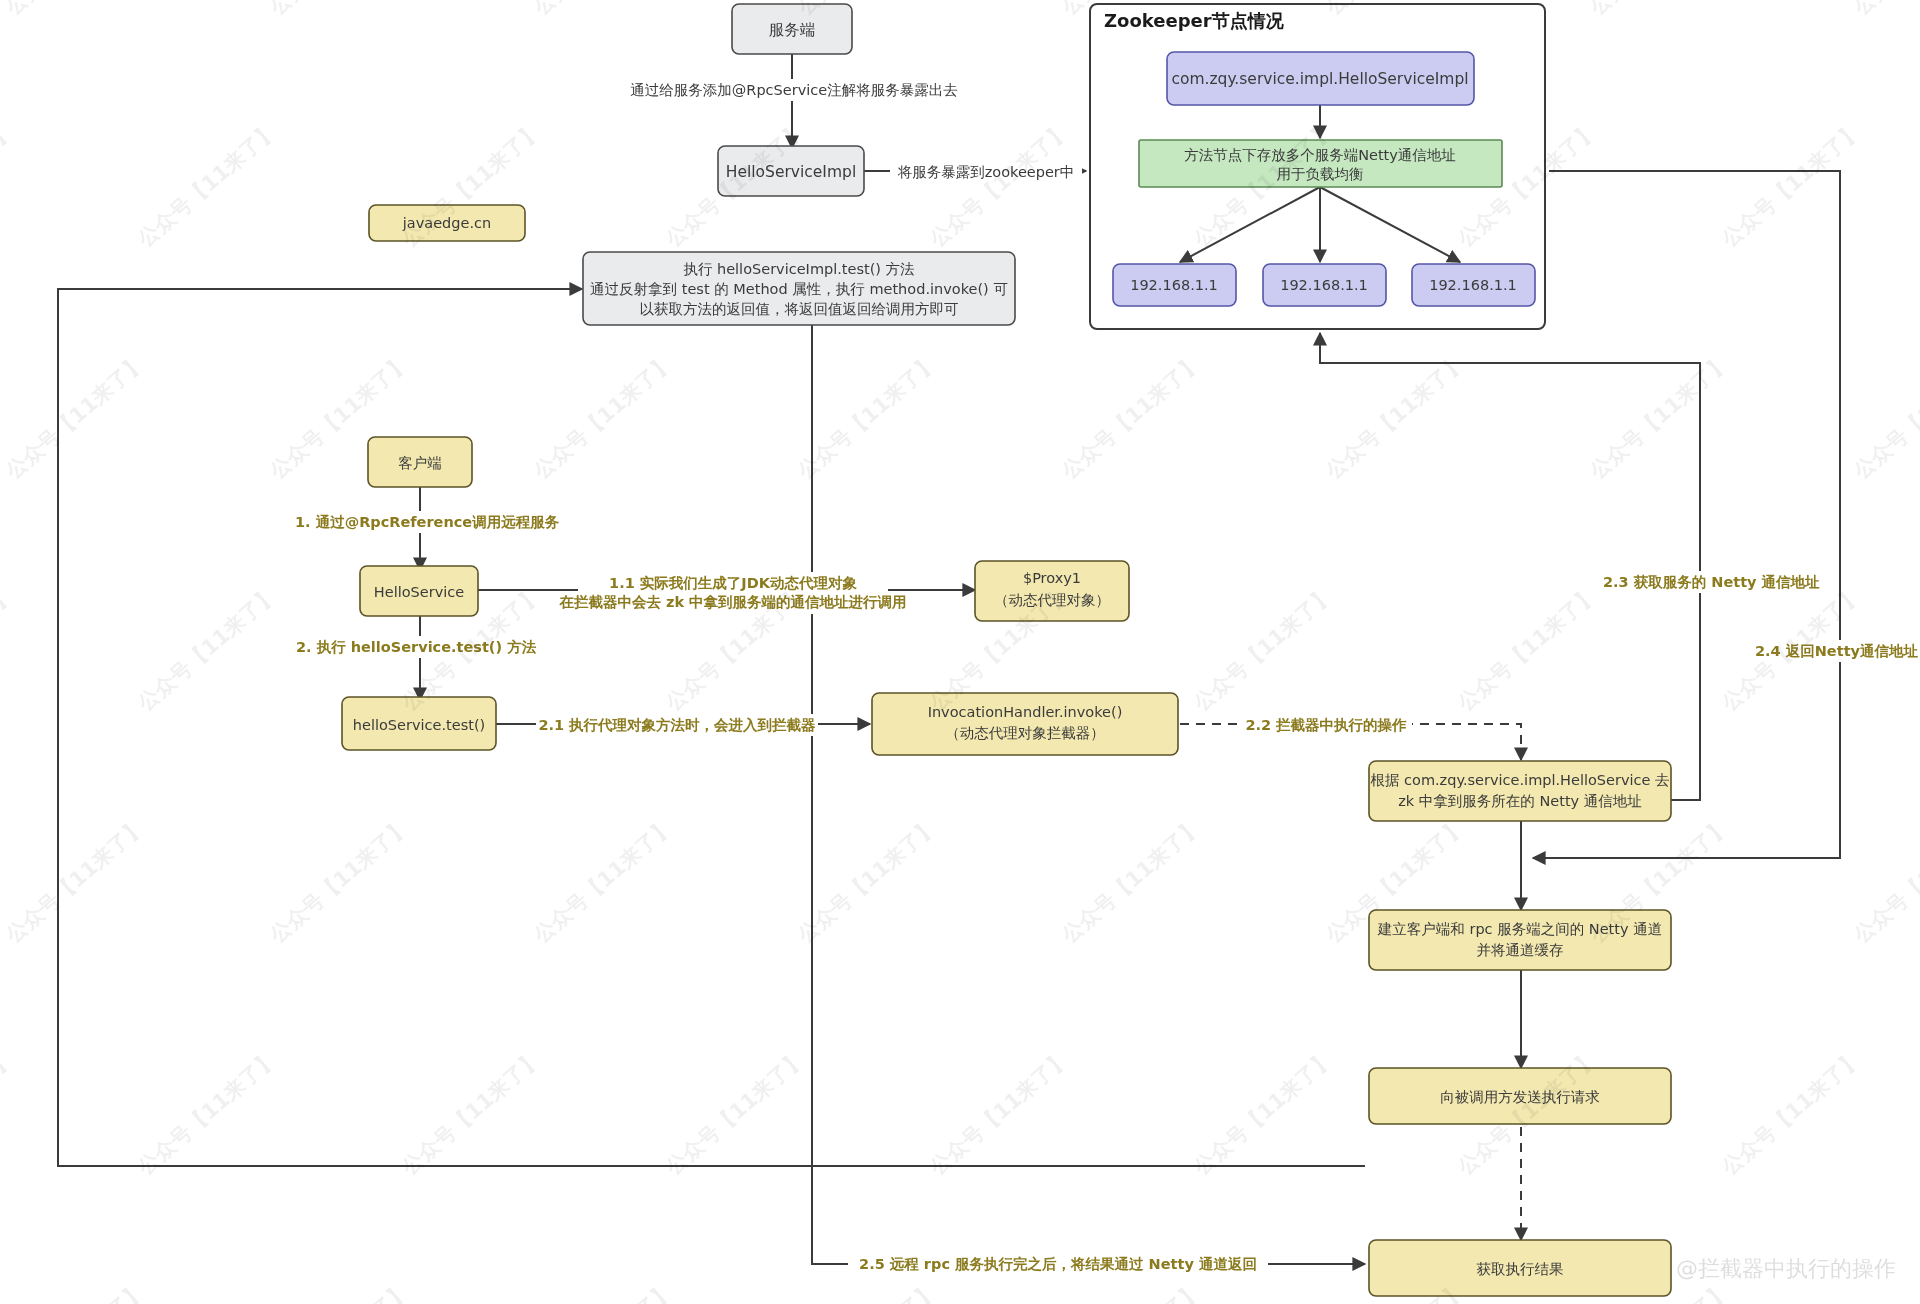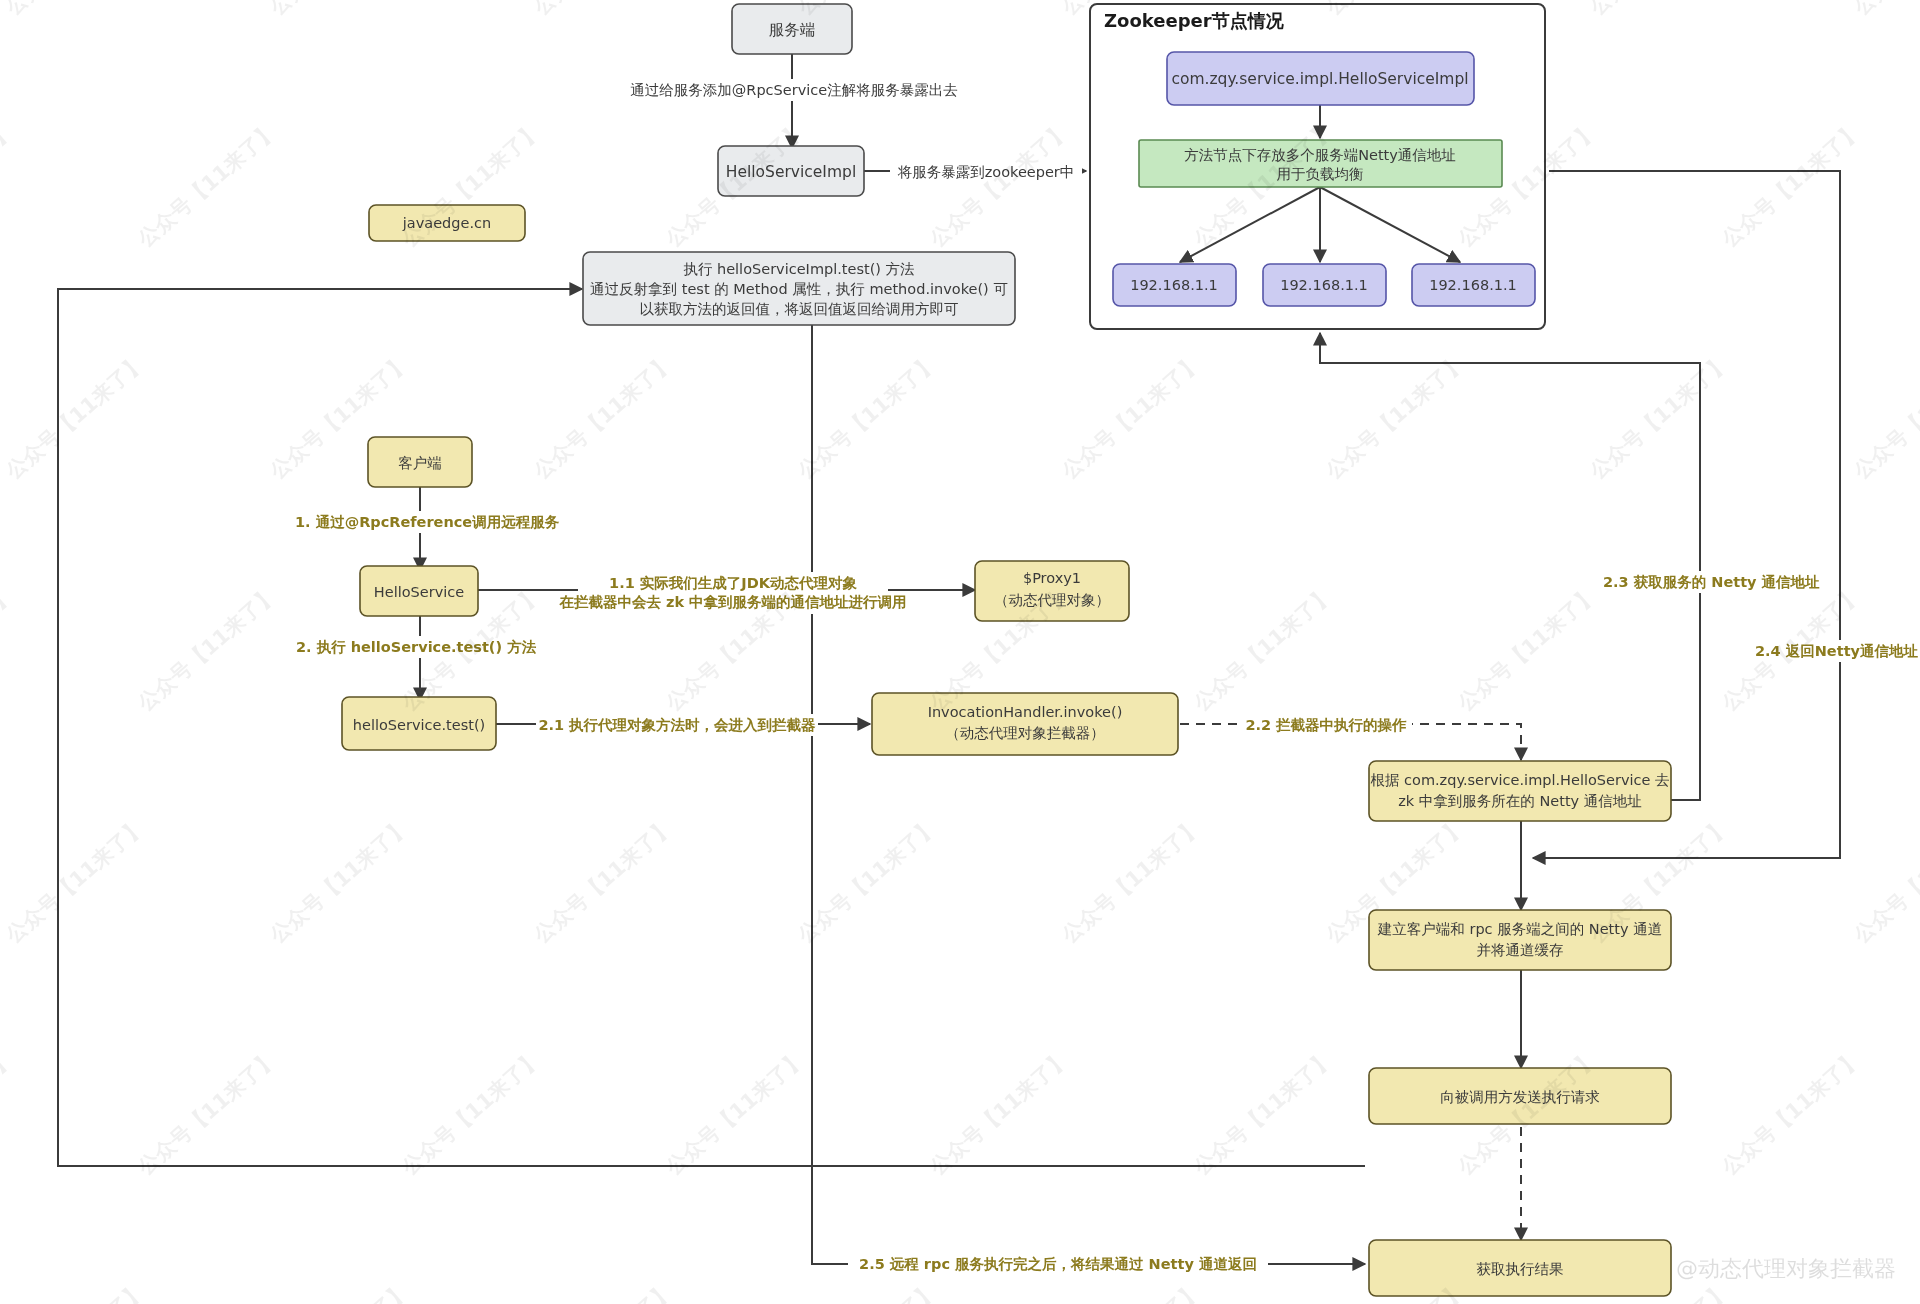--- a/index.html
+++ b/index.html
@@ -274,14 +274,14 @@
       <rect x="1750" y="640" width="172" height="22" fill="#ffffff"></rect>
       <text class="edgelabel" x="1755" y="656">2.4 返回Netty通信地址</text>
     </g>
 
     <g>
       <rect x="848" y="1253" width="420" height="22" fill="#ffffff"></rect>
       <text class="edgelabel" x="1058" y="1269" text-anchor="middle">2.5 远程 rpc 服务执行完之后，将结果通过 Netty 通道返回</text>
     </g>
   </svg>
 
-  <div class="credit">@动态代理对象拦截器</div>
+  <div class="credit">@拦截器中执行的操作</div>
 </div>
 
 </body></html>

